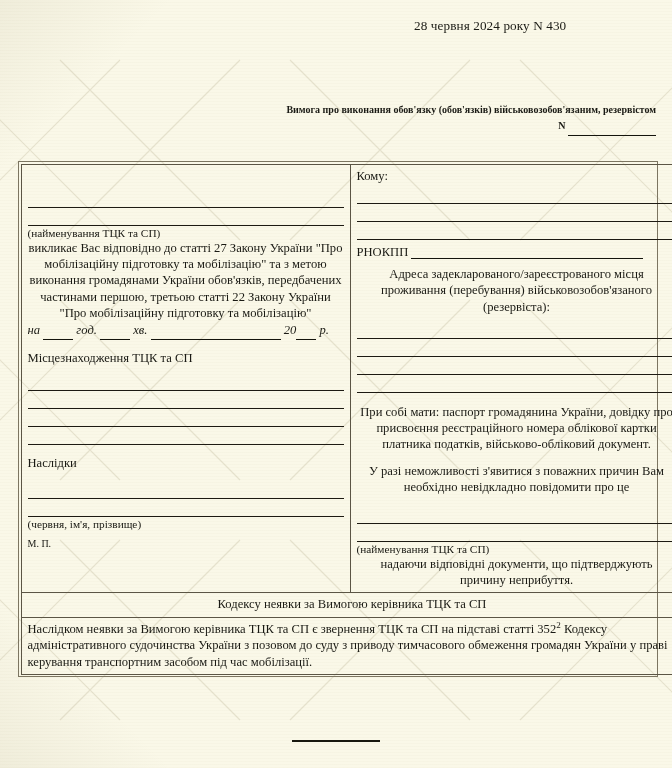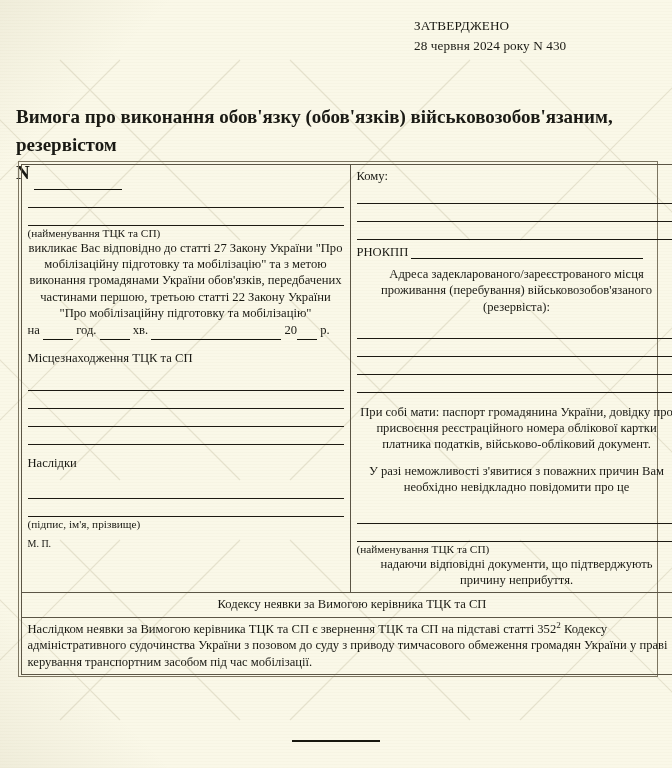--- a/index.html
+++ b/index.html
@@ -50,23 +50,23 @@
     letter-spacing: 0.1px;
   }
   .approval div { white-space: nowrap; }
 
   
   .doc-title {
     position: absolute;
     left: 16px;
     top: 103px;
     width: 640px;
-    text-align: left;
+    text-align: right;
     font-weight: bold;
-    font-size: 19px;
+    font-size: 10px;
     line-height: 1.45;
   }
   .title-num {
     display: block;
     margin-top: 1px;
   }
   .blank-ul {
     display: inline-block;
     border-bottom: 1.6px solid #14140d;
     vertical-align: -2px;
@@ -128,20 +128,21 @@
     font-size: 12.6px;
     line-height: 1.3;
     margin: 0;
   }
 
   
   .datetime-line {
     font-size: 12.6px;
     white-space: nowrap;
     line-height: 1.45;
+    font-style: italic;
   }
   .u-sm  { display:inline-block; width: 30px;  border-bottom: 1.2px solid #14140d; }
   .u-md  { display:inline-block; width: 30px;  border-bottom: 1.2px solid #14140d; }
   .u-lg  { display:inline-block; width: 26px;  border-bottom: 1.2px solid #14140d; }
   .u-xl  { display:inline-block; width: 104px; border-bottom: 1.2px solid #14140d; }
   .u-yr  { display:inline-block; width: 20px;  border-bottom: 1.2px solid #14140d; }
 
   .rnokpp-line {
     font-size: 12.6px;
     white-space: nowrap;
@@ -203,21 +204,20 @@
     <path d="M 60 540 L 240 720 M 240 540 L 60 720"></path>
     <path d="M 290 540 L 470 720 M 470 540 L 290 720"></path>
     <path d="M 520 540 L 700 720 M 700 540 L 520 720"></path>
     <path d="M -60 540 L 120 720 M 120 540 L -60 720"></path>
   </g>
 </svg>
 
 <div class="page">
 
   <div class="approval">
-    <div>ЗАТВЕРДЖЕНО</div>
     <div>28 червня 2024 року N 430</div>
   </div>
 
   <div class="doc-title">
     <span>Вимога про виконання обов'язку (обов'язків) військовозобов'язаним, резервістом</span>
     <span class="title-num">
       <span>N</span>
       <span class="blank-ul" style="width:88px;">&nbsp;</span>
     </span>
   </div>
@@ -254,21 +254,21 @@
               <div class="rule"></div>
               <div class="rule"></div>
               <div class="rule"></div>
               <div class="rule"></div>
 
               <div class="spacer-10"></div>
               <p class="label-line">Наслідки</p>
               <div class="spacer-10"></div>
               <div class="rule"></div>
               <div class="rule"></div>
-              <div class="caption">(підпис, ім'я, прізвище)</div>
+              <div class="caption">(червня, ім'я, прізвище)</div>
 
               <div class="mp">М. П.</div>
               <div class="spacer-22"></div>
             </div>
           </td>
 
           <td class="col-right">
             <div class="cellbody">
 
               <p class="label-line">Кому:</p>

